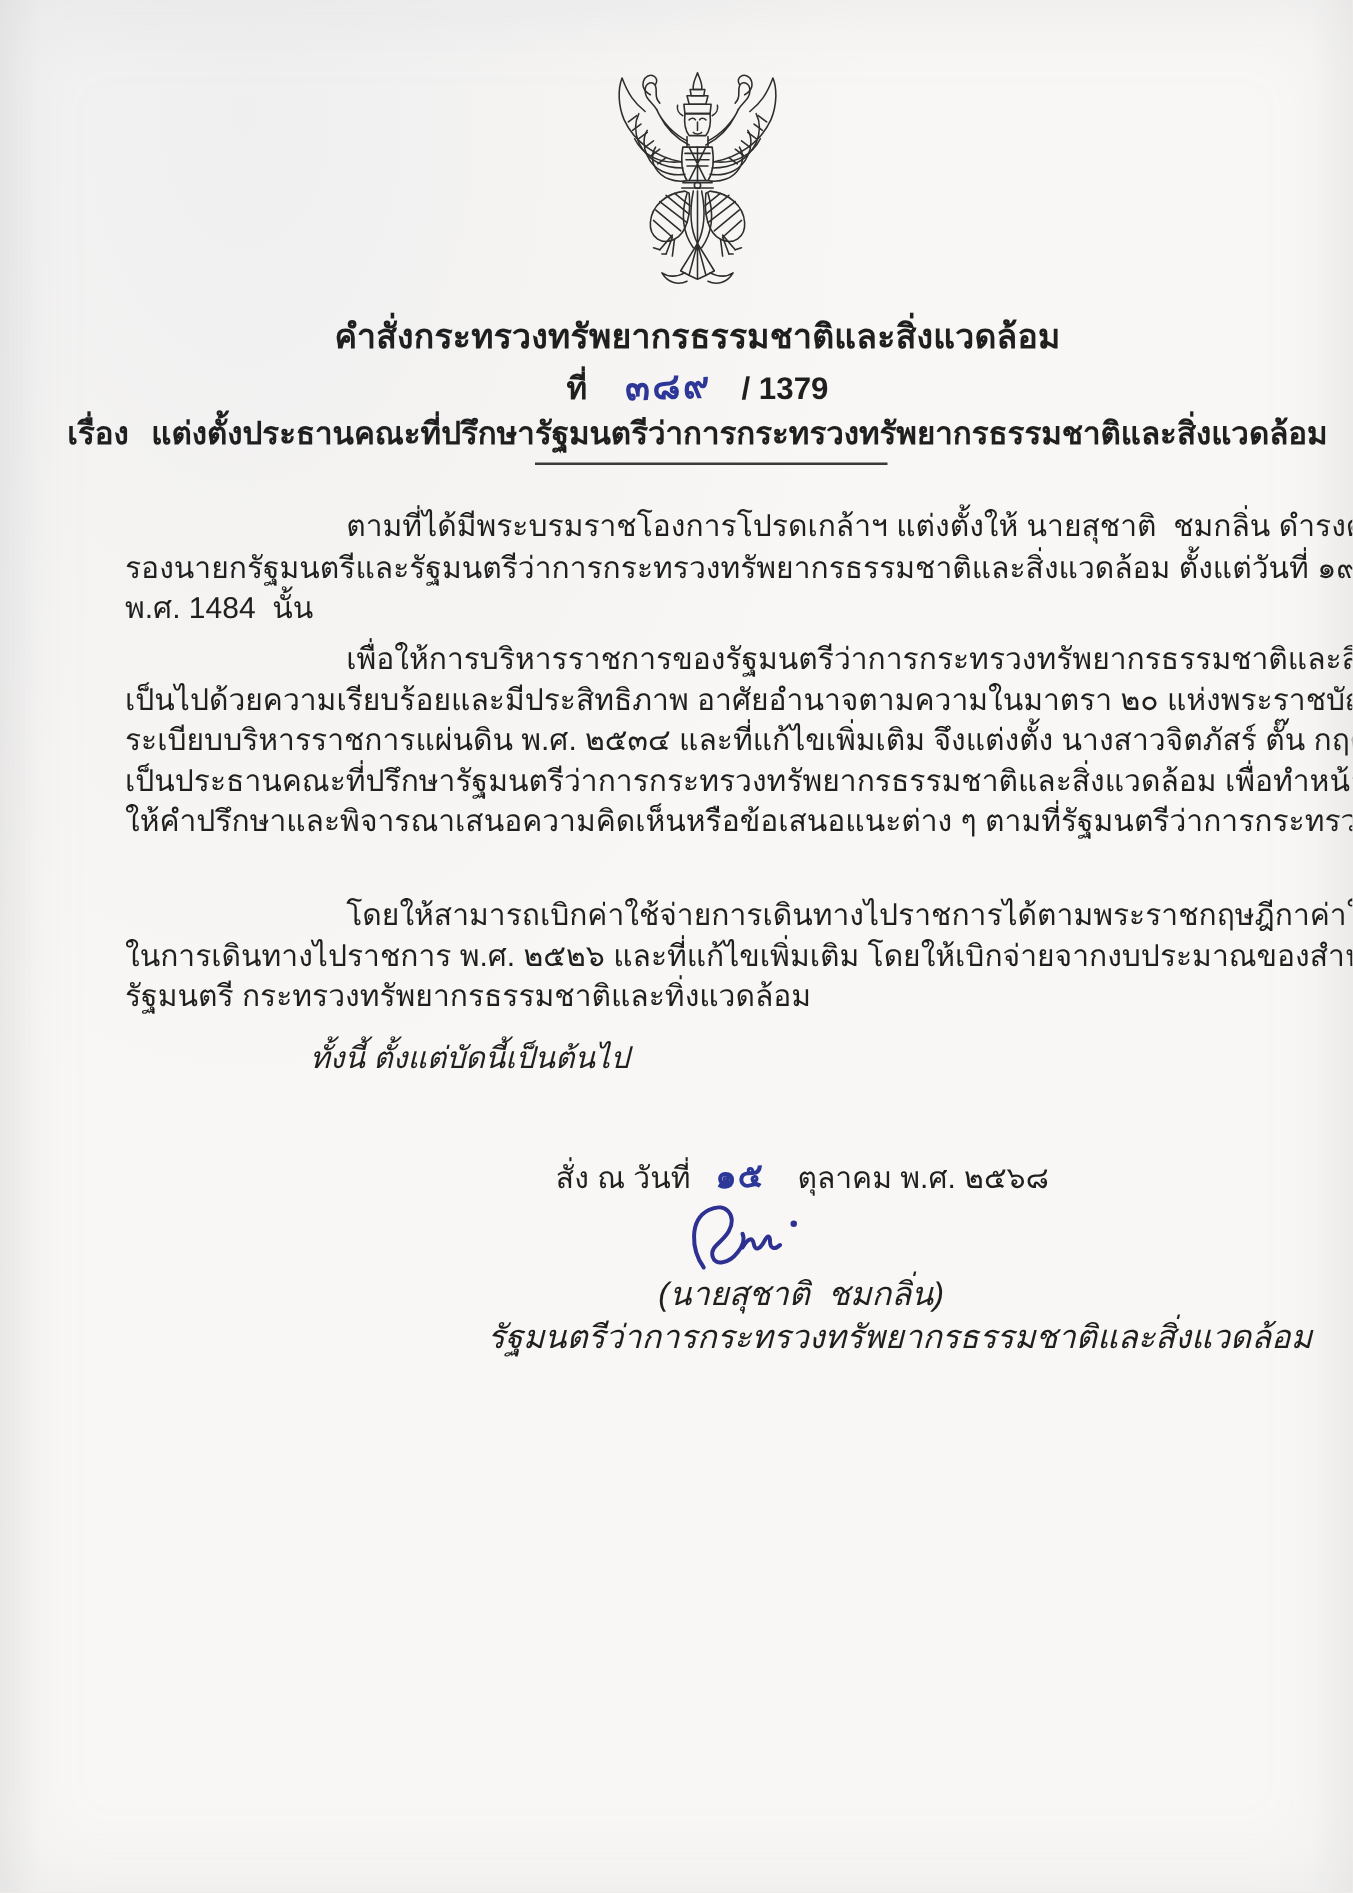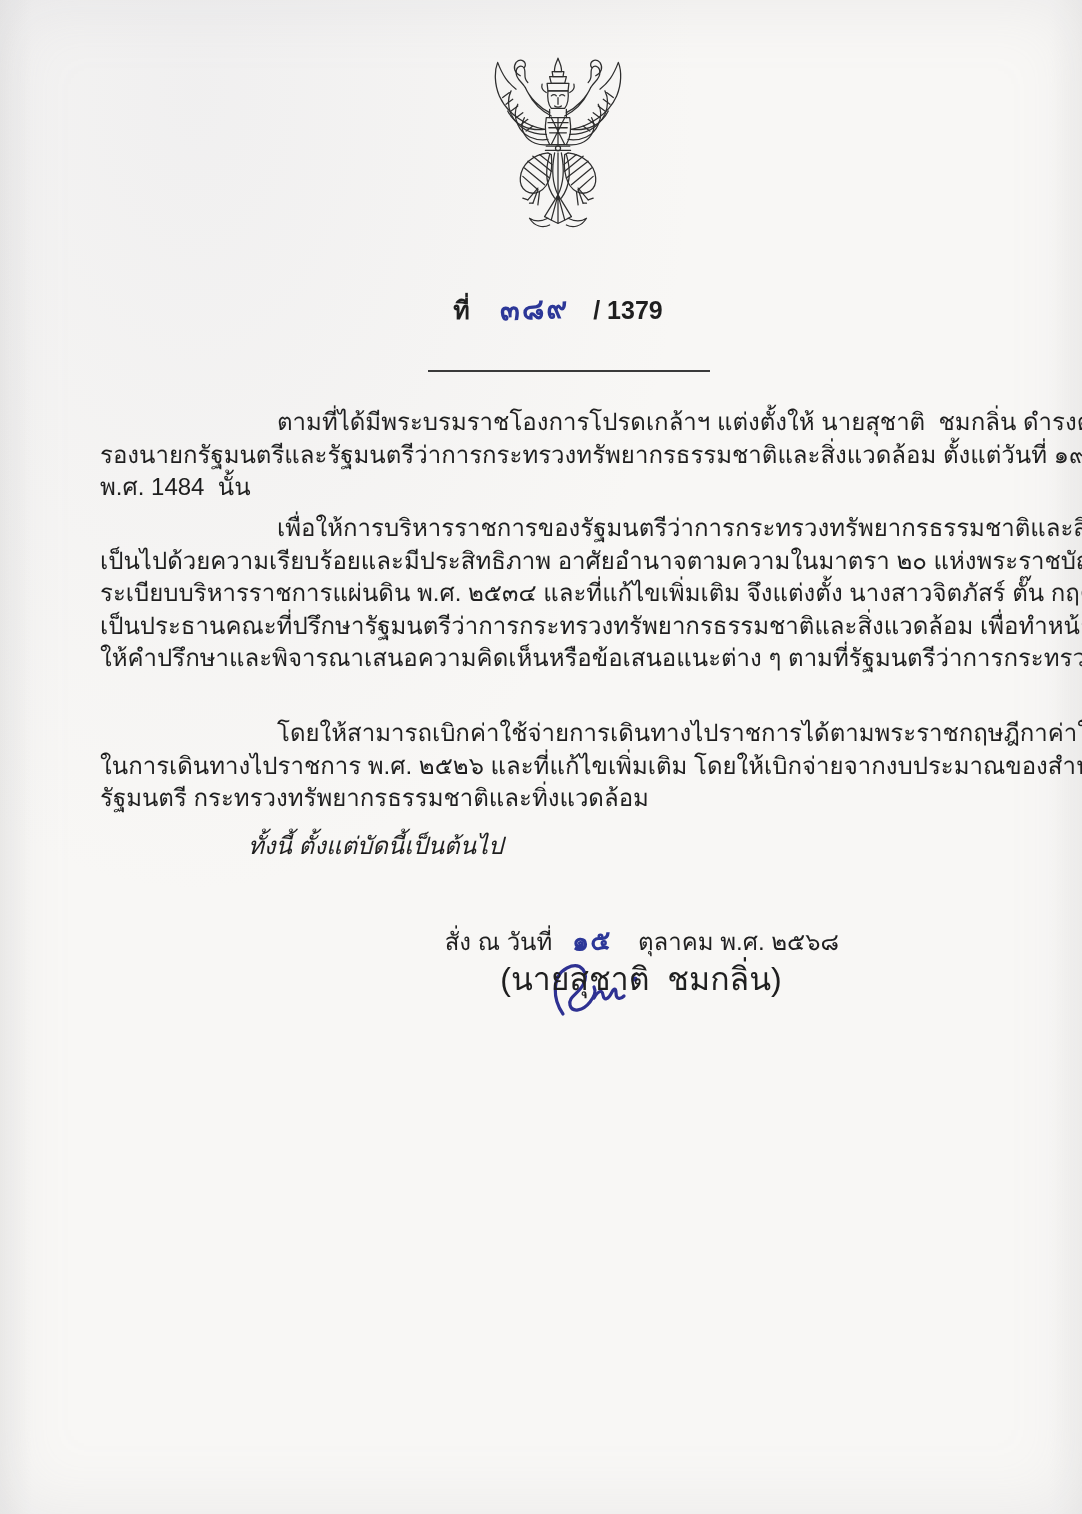--- a/index.html
+++ b/index.html
@@ -35,21 +35,21 @@
   .divider{
     position:absolute;top:370px;left:428px;width:282px;height:0;
     border-top:2px solid #3a3a3a;
   }
   .bodytext{font-size:24px;line-height:32.5px;}
   .para{position:absolute;left:100px;width:912px;}
   .indent{text-indent:177px;}
   .closing-line{position:absolute;left:248px;font-size:24px;font-style:italic;}
   .date-line{position:absolute;left:418px;top:891px;font-size:24px;white-space:pre;}
   .date-hand{font-size:27px;margin:0 26px 0 20px;letter-spacing:1px;}
-  .sig-block{position:absolute;left:390px;top:962px;width:502px;text-align:center;font-size:32px;line-height:34px;}
+  .sig-block{position:absolute;left:390px;top:1018px;width:502px;text-align:center;font-size:26px;line-height:34px;font-style:italic;}
   .emblem{position:absolute;left:472px;top:54px;width:172px;height:176px;}
   .signature-svg{position:absolute;left:545px;top:960px;width:100px;height:60px;}
 </style>
 </head>
 <body>
 
 <div class="page">
 
   <div class="emblem">
     <svg viewBox="0 0 200 210" width="172" height="176" xmlns="http://www.w3.org/2000/svg">
@@ -106,25 +106,29 @@
         <path d="M84,194 C90,198 96,200 100,202 C104,200 110,198 116,194"></path>
 
         <path d="M76,160 L64,174 M76,162 L70,178 M78,164 L76,180 M124,160 L136,174 M124,162 L130,178 M122,164 L124,180"></path>
         <path d="M64,174 L58,172 M70,178 L66,178 M136,174 L142,172 M130,178 L134,178"></path>
 
         <path d="M88,196 C80,200 72,200 66,196 C72,206 82,208 90,204 M112,196 C120,200 128,200 134,196 C128,206 118,208 110,204"></path>
       </g>
     </svg>
   </div>
 
+  <div class="center-block doc-title" style="top:247px;">คำสั่งกระทรวงทรัพยากรธรรมชาติและสิ่งแวดล้อม</div>
 
   <div class="center-block doc-number" style="top:286px;">
     <span class="num-prefix">ที่</span><span class="hand num-hand">๓๘๙</span><span>/ 1379</span>
   </div>
 
+  <div class="center-block doc-subject" style="top:326px;">
+    <span class="subject-label">เรื่อง</span><span>แต่งตั้งประธานคณะที่ปรึกษารัฐมนตรีว่าการกระทรวงทรัพยากรธรรมชาติและสิ่งแวดล้อม</span>
+  </div>
 
   <div class="divider"></div>
 
   <div class="para bodytext" style="top:406px;">
     <div class="tline indent">ตามที่ได้มีพระบรมราชโองการโปรดเกล้าฯ แต่งตั้งให้ นายสุชาติ  ชมกลิ่น ดำรงตำแหน่ง</div>
     <div class="tline">รองนายกรัฐมนตรีและรัฐมนตรีว่าการกระทรวงทรัพยากรธรรมชาติและสิ่งแวดล้อม ตั้งแต่วันที่ ๑๙ กันยายน</div>
     <div class="tline">พ.ศ. 1484  นั้น</div>
   </div>
 
   <div class="para bodytext" style="top:512px;">
@@ -152,15 +156,16 @@
       <g stroke="#2e3192" fill="none" stroke-width="3.2" stroke-linecap="round" stroke-linejoin="round">
         <path d="M18,54 C8,40 6,16 22,8 C36,1 45,13 38,25 C33,34 23,37 25,45 C27,53 38,51 45,42 C49,37 51,31 49,27"></path>
         <path d="M49,38 C53,31 57,29 58,35 C59,41 63,40 67,32 C69,28 71,28 71,33 C71,39 75,40 79,36"></path>
       </g>
       <circle cx="90" cy="19" r="2.6" fill="#2e3192"></circle>
     </svg>
   </div>
 
   <div class="sig-block">
     <div class="tline">(นายสุชาติ  ชมกลิ่น)</div>
+    <div class="tline">รัฐมนตรีว่าการกระทรวงทรัพยากรธรรมชาติและสิ่งแวดล้อม</div>
   </div>
 
 </div>
 
 </body></html>

